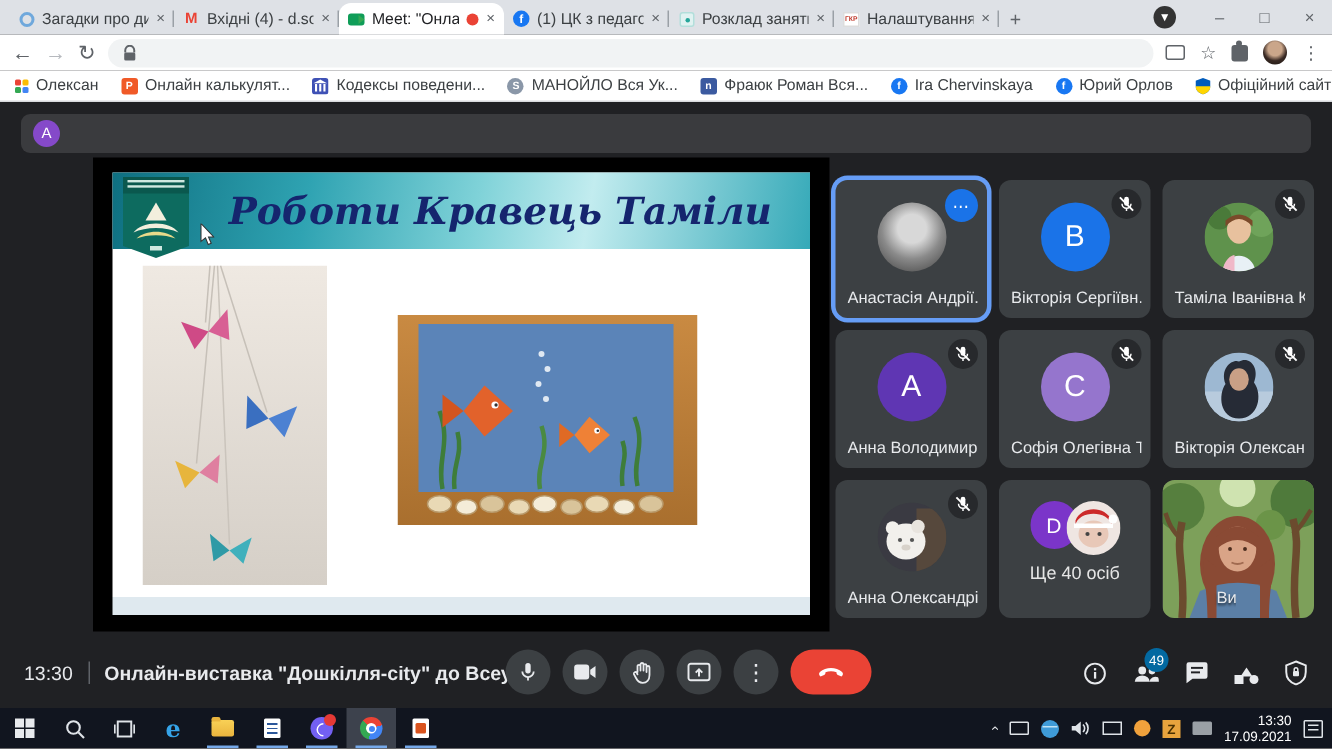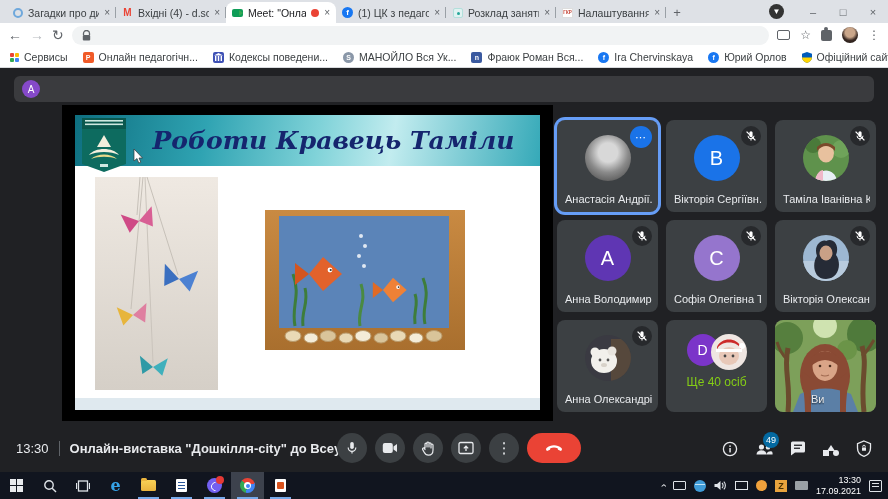--- a/index.html
+++ b/index.html
@@ -70,21 +70,21 @@
   .tile { position:relative; background:#3c4043; border-radius:8px; overflow:hidden; }
   .tile.active { box-shadow:0 0 0 3px #669df6; }
   .tile-name { position:absolute; left:8px; bottom:7px; font-size:11px; color:#e8eaed; white-space:nowrap; overflow:hidden; max-width:87px; }
   .tile-name.shadowed { text-shadow:0 1px 2px rgba(0,0,0,.8);padding-left:28px; }
   .avatar-c { position:absolute; left:50%; top:15px; transform:translateX(-50%); width:46px; height:46px; border-radius:50%; color:#fff; font-size:20px; display:flex; align-items:center; justify-content:center; }
   .micoff { position:absolute; top:6px; right:6px; width:20px; height:20px; border-radius:50%; background:rgba(32,33,36,.75); display:flex; align-items:center; justify-content:center; }
   .tile-menu { position:absolute; top:6px; right:6px; width:22px; height:22px; border-radius:50%; background:#1a73e8; color:#fff; font-size:11px; display:flex; align-items:center; justify-content:center; letter-spacing:1px; }
   .overflow-avatars { position:absolute; left:50%; top:14px; transform:translateX(-50%); display:flex; }
   .ov-d { width:32px; height:32px; border-radius:50%; background:#7b35c9; color:#fff; font-size:14px; display:flex; align-items:center; justify-content:center; }
   .ov-santa { margin-left:-8px; }
-  .overflow-label { position:absolute; left:0; right:0; top:55px; text-align:center; font-size:12px; color:#84cc16; }
+  .overflow-label { position:absolute; left:0; right:0; top:55px; text-align:center; font-size:12px; color:#e5e5e5; }
   .selfvid { position:absolute; inset:0; }
 
   
   .meet-bottom { position:absolute; left:0; right:0; bottom:0; height:47px; display:flex; align-items:center; }
   .mb-left { display:flex; align-items:center; padding-left:16px; gap:10px; }
   .mb-time { font-size:13px; color:#e8eaed; }
   .mb-div { width:1px; height:15px; background:#5f6368; }
   .mb-title { font-size:13px; color:#e8eaed; font-weight:bold; white-space:nowrap; }
   .mb-controls { position:absolute; left:337px; top:8px; display:flex; align-items:center; gap:8px; }
   .cbtn { width:30px; height:30px; border-radius:50%; background:#3c4043; display:flex; align-items:center; justify-content:center; color:#e8eaed; }
@@ -207,25 +207,25 @@
   </div>
 
   <div class="bookmarks">
     <span class="bm">
       <span class="bm-grid">
           <i style="background:#ea4335"></i>
           <i style="background:#fbbc04"></i>
           <i style="background:#34a853"></i>
           <i style="background:#4285f4"></i>
         </span>
-      <span>Сервисы</span>
+      <span>Олексан</span>
     </span>
     <span class="bm">
       <span class="bm-sq" style="background:#f05a28">P</span>
-      <span>Онлайн педагогічн...</span>
+      <span>Онлайн калькулят...</span>
     </span>
     <span class="bm">
       <svg width="11" height="11" viewBox="0 0 11 11">
           <rect x="0" y="0" width="11" height="11" rx="2" fill="#3f51b5"></rect>
           <rect x="2" y="4" width="1.4" height="5" fill="#fff"></rect>
           <rect x="4.8" y="4" width="1.4" height="5" fill="#fff"></rect>
           <rect x="7.6" y="4" width="1.4" height="5" fill="#fff"></rect>
           <path d="M1 3.5 L5.5 1 L10 3.5 Z" fill="#fff"></path>
         </svg>
       <span>Кодексы поведени...</span>

